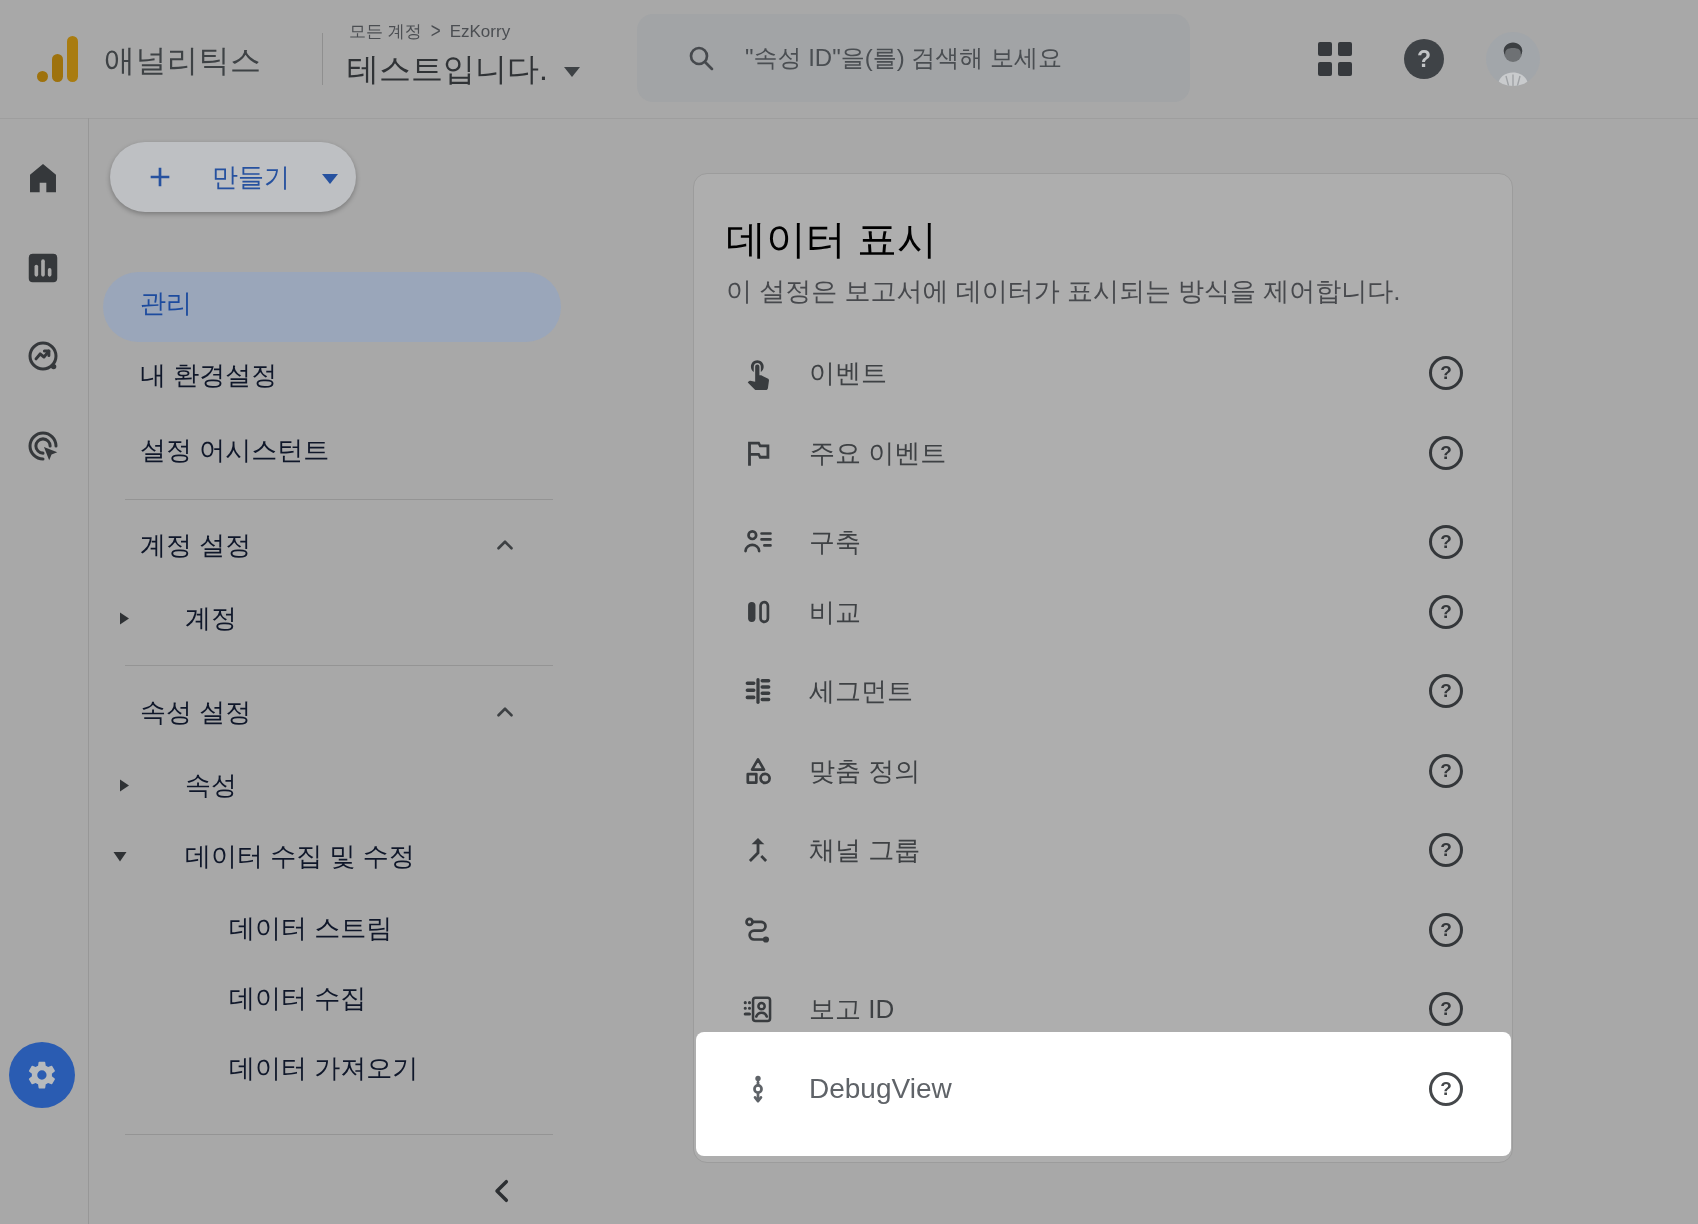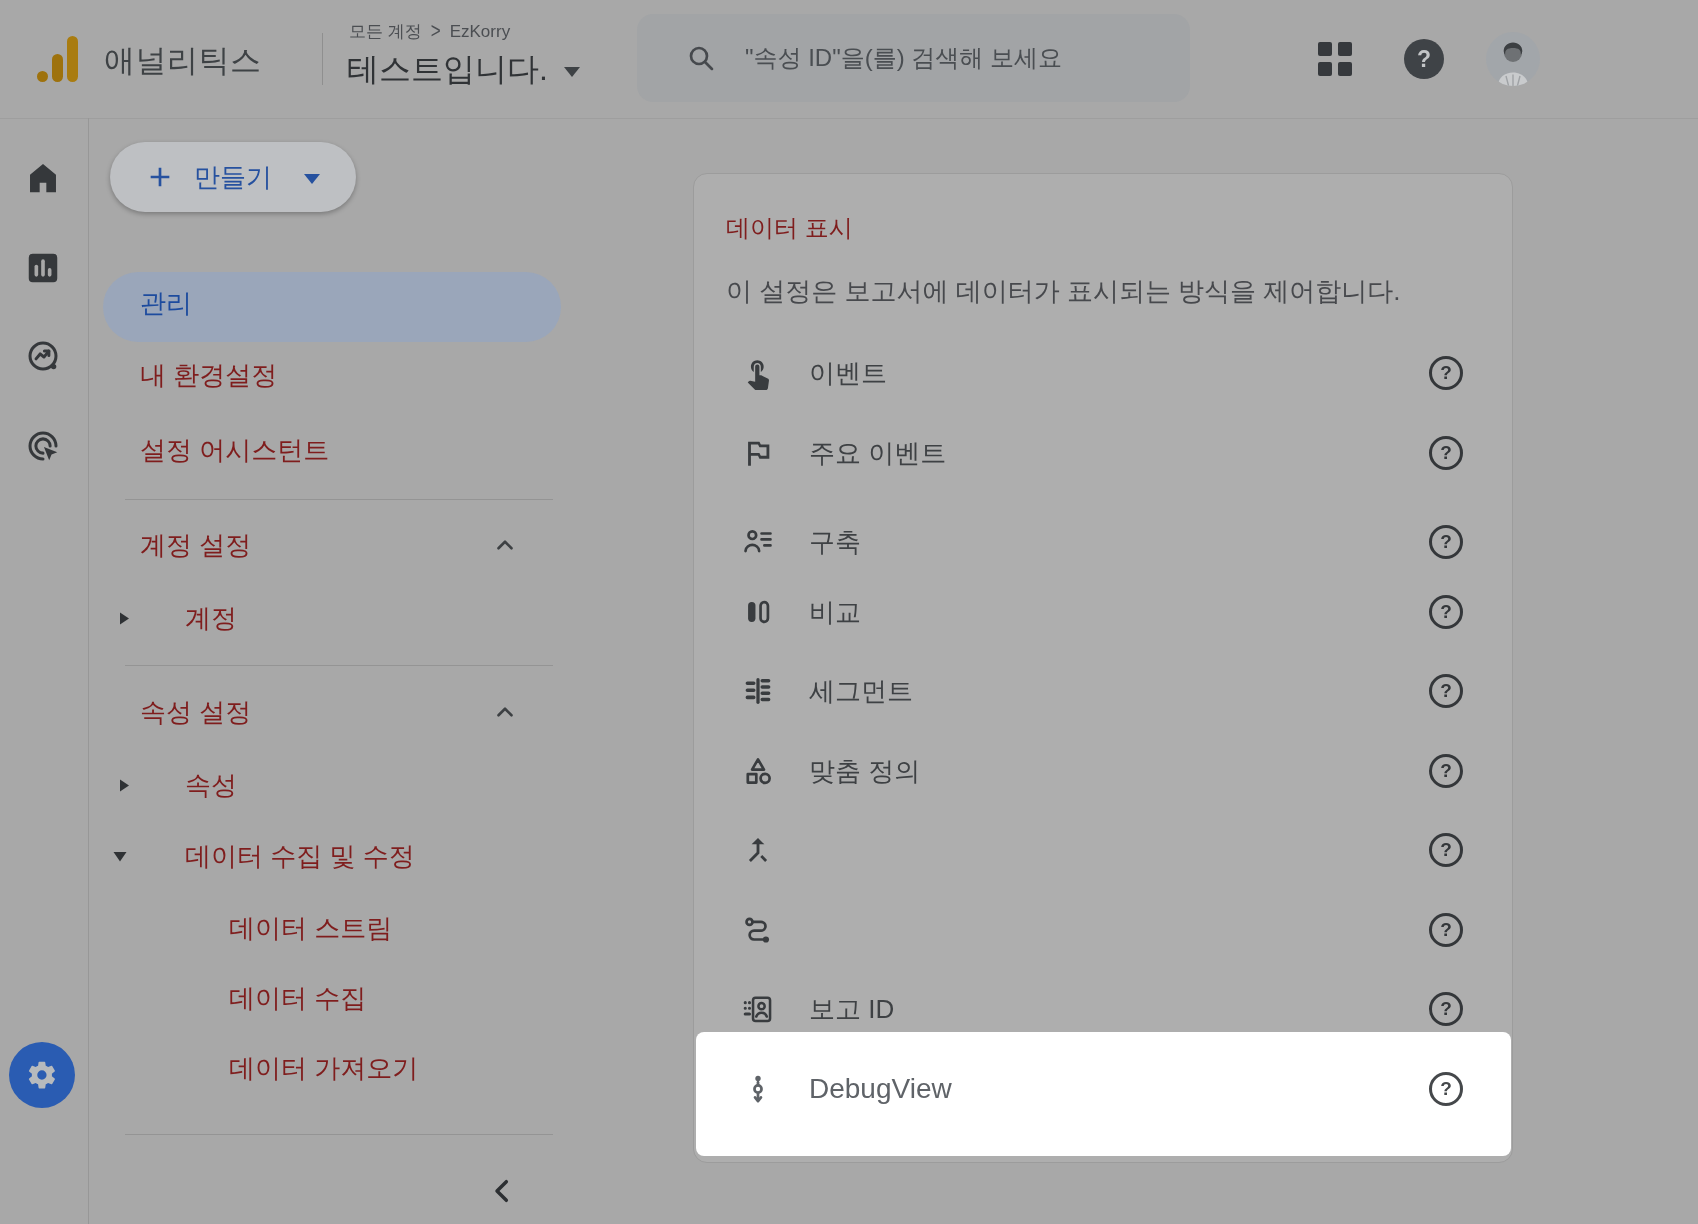--- a/index.html
+++ b/index.html
@@ -33,33 +33,33 @@
   .avatar{position:absolute;left:1486px;top:32px;width:54px;height:54px;border-radius:50%;overflow:hidden;}
 
   
   .rail{position:absolute;left:0;top:118px;width:88px;height:1106px;border-right:1px solid #979797;}
   .rail-icon{position:absolute;left:24px;color:#35383b;display:flex;}
   .gear-btn{position:absolute;left:9px;top:924px;width:66px;height:66px;border-radius:50%;background:#2a5cb2;display:flex;align-items:center;justify-content:center;color:#b7babd;}
 
   
   .create-btn{position:absolute;left:110px;top:142px;width:246px;height:70px;border-radius:35px;background:#bec0c3;box-shadow:0 2px 5px rgba(0,0,0,.28);display:flex;align-items:center;color:#26519f;}
   .create-btn .plus{margin-left:34px;display:flex;}
-  .create-btn .lbl{margin-left:18px;font-size:26px;font-weight:500;}
+  .create-btn .lbl{margin-left:36px;font-size:26px;font-weight:500;}
   .create-btn .caret{width:0;height:0;border-left:8px solid transparent;border-right:8px solid transparent;border-top:10px solid #26519f;margin-left:32px;margin-top:3px;}
   .pill-selected{position:absolute;left:103px;top:272px;width:458px;height:70px;border-radius:35px;background:#9aa6ba;}
-  .side-item{position:absolute;font-size:26px;color:#7f1d1d;white-space:nowrap;}
+  .side-item{position:absolute;font-size:26px;color:#0f172a;white-space:nowrap;}
   .side-item.blue{color:#1d4b9e;font-weight:500;}
   .side-divider{position:absolute;left:125px;width:428px;height:1px;background:#949494;}
   .chev-up{position:absolute;color:#3d4043;display:flex;}
   .tri{position:absolute;color:#2f3235;display:flex;}
   .collapse{position:absolute;left:487px;top:1175px;color:#2c2f32;display:flex;}
 
   
   .card{position:absolute;left:693px;top:173px;width:820px;height:990px;background:#aeaeae;border:1px solid #9c9c9c;border-radius:14px;box-sizing:border-box;}
-  .card-title{position:absolute;left:32px;top:38px;font-size:24px;color:#7f1d1d;}
+  .card-title{position:absolute;left:32px;top:38px;font-size:40px;color:#000000;}
   .card-subtitle{position:absolute;left:32px;top:100px;font-size:26px;color:#47494d;}
   .spotlight{position:absolute;left:2px;top:858px;width:815px;height:124px;background:#ffffff;border-radius:8px;z-index:1;}
   .crow{position:absolute;left:0;width:100%;height:80px;z-index:2;}
   .crow .ric{position:absolute;left:47px;top:23px;width:34px;height:34px;color:#393c3f;display:flex;}
   .crow .rlb{position:absolute;left:115px;top:0;height:80px;line-height:80px;font-size:26px;color:#3e4144;}
   .crow .rhelp{position:absolute;left:735px;top:23px;width:34px;height:34px;border-radius:50%;border:3px solid #34373a;box-sizing:border-box;color:#34373a;font-size:19px;font-weight:bold;text-align:center;line-height:28px;}
   .crow.hl .ric{color:#5f6368;}
   .crow.hl .rlb{color:#5f6368;font-size:28px;}
   .crow.hl .rhelp{border-color:#45484b;color:#45484b;}
 </style>
@@ -279,20 +279,21 @@
         </span>
         <span class="rlb">맞춤 정의</span>
         <span class="rhelp">?</span>
       </div>
       <div class="crow" style="top: 636.3px;">
         <span class="ric">
           <svg viewBox="0 0 24 24" width="34" height="34">
             <path fill="currentColor" d="M17 20.41 18.41 19 15 15.59 13.59 17 17 20.41zM7.5 8H11v5.59L5.59 19 7 20.41l6-6V8h3.5L12 3.5 7.5 8z"></path>
           </svg>
         </span>
+        <span class="rlb">채널 그룹</span>
         <span class="rhelp">?</span>
       </div>
       <div class="crow" style="top: 715.85px;">
         <span class="ric">
           <svg viewBox="0 0 24 24" width="34" height="34" fill="none" stroke="currentColor" stroke-width="1.9" stroke-linecap="round">
             <circle cx="6" cy="6.3" r="2.1"></circle>
             <path d="M8.3 6.3h5.9a3.1 3.1 0 0 1 0 6.2H9.2a3.1 3.1 0 0 0 0 6.2h6.2"></path>
             <circle cx="17.6" cy="18.7" r="2.2" fill="currentColor" stroke="none"></circle>
           </svg>
         </span>

